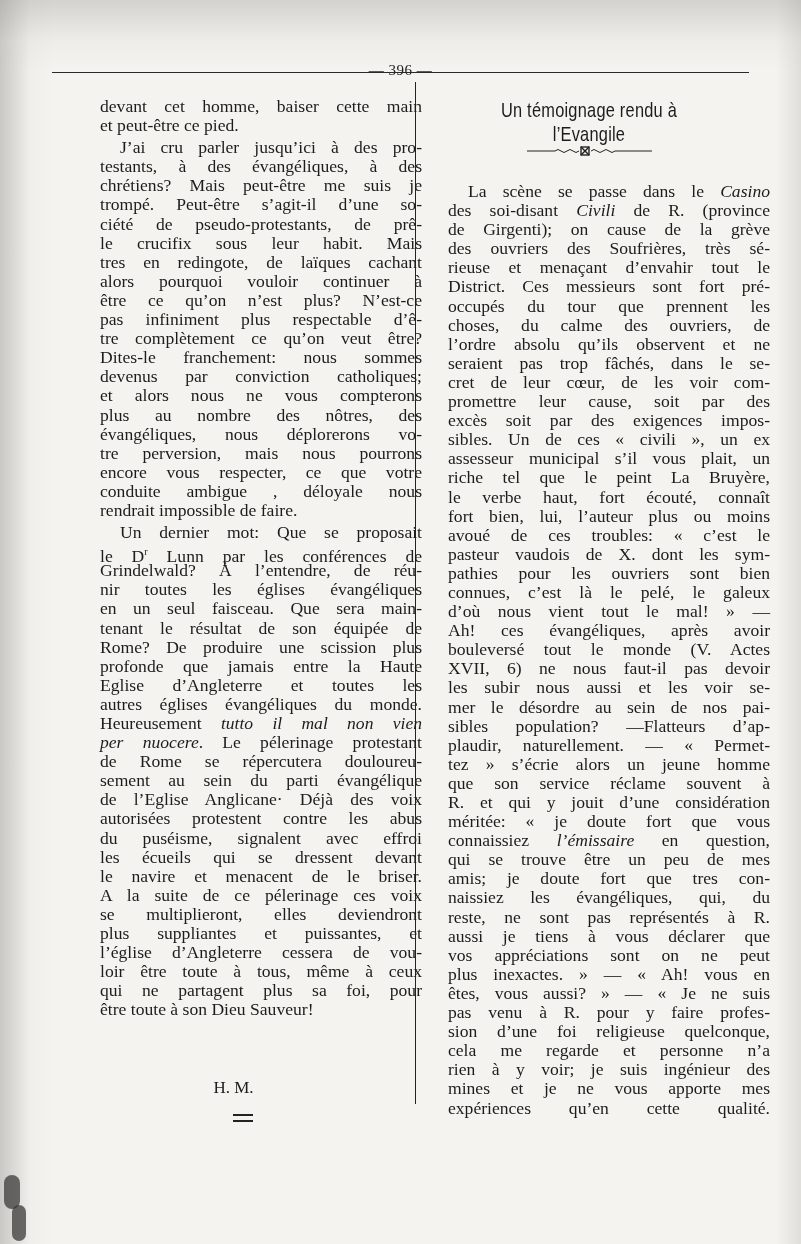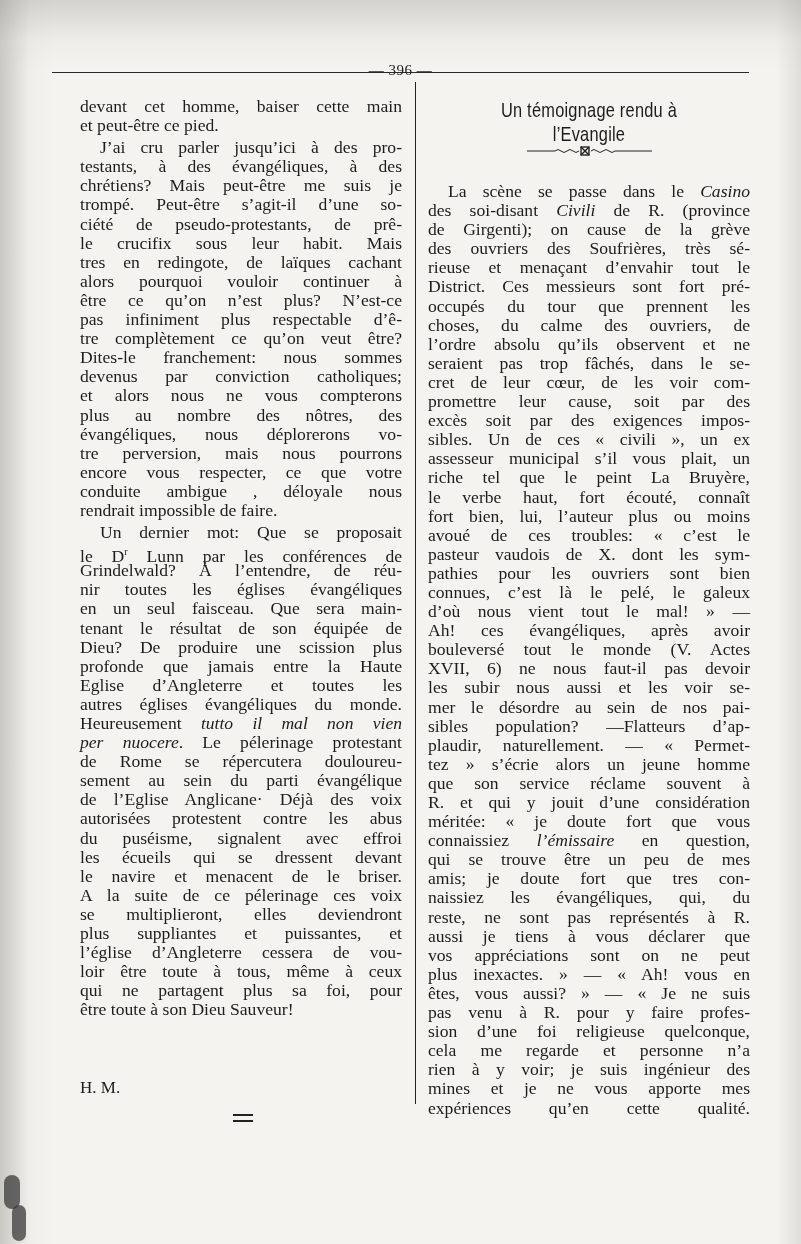--- a/index.html
+++ b/index.html
@@ -30,36 +30,36 @@
     position: absolute; top: 72px; left: 52px; width: 437px; height: 0;
     border-top: 1.5px solid #2a2a2a;
   }
   .top-rule.r { left: 52px; width: 697px; }
   .col-divider {
     position: absolute; left: 415px; top: 82px; width: 0; height: 1022px;
     border-left: 1.6px solid #222;
   }
   .col {
     position: absolute; top: 97px;
-    font-size: 17.6px; line-height: 19.1px;
+    font-size: 17.6px; line-height: 19.1px; margin-left: 20px;
   }
   .col.left { left: 80px; width: 322px; }
   .col.right { left: 428px; width: 322px; }
   .line {
     display: block; white-space: nowrap;
     text-align: justify; text-align-last: justify;
     height: 19.1px;
   }
   .line.last { text-align-last: left; }
   .line.indent { padding-left: 20px; }
   .line.para-gap { margin-top: 3px; }
   .italic { font-style: italic; }
   .signature {
     position: absolute; top: 1078px; left: 80px; width: 307px;
-    text-align: left; font-size: 17px;
+    text-align: center; font-size: 17px;
   }
   .end-mark {
     position: absolute; top: 1110px; left: 233px; width: 20px;
     font-size: 20px; text-align: center; line-height: 20px;
   }
   .end-mark .bar { display:block; height: 2px; background:#222; margin: 4px 0; }
   .article-title {
     position: absolute; top: 98px; left: 428px; width: 322px;
     text-align: center;
     font-family: "Liberation Sans Narrow", "Liberation Sans", "DejaVu Sans Condensed", sans-serif;
@@ -105,21 +105,21 @@
   <span class="line">tre perversion, mais nous pourrons</span>
   <span class="line">encore vous respecter, ce que votre</span>
   <span class="line">conduite ambigue , déloyale nous</span>
   <span class="line last">rendrait impossible de faire.</span>
   <span class="line indent para-gap">Un dernier mot: Que se proposait</span>
   <span class="line">le D<sup style="font-size:10px;">r</sup> Lunn par les conférences de</span>
   <span class="line">Grindelwald? À l’entendre, de réu-</span>
   <span class="line">nir toutes les églises évangéliques</span>
   <span class="line">en un seul faisceau. Que sera main-</span>
   <span class="line">tenant le résultat de son équipée de</span>
-  <span class="line">Dieu? De produire une scission plus</span>
+  <span class="line">Rome? De produire une scission plus</span>
   <span class="line">profonde que jamais entre la Haute</span>
   <span class="line">Eglise d’Angleterre et toutes les</span>
   <span class="line">autres églises évangéliques du monde.</span>
   <span class="line"><span>Heureusement </span><span class="italic">tutto il mal non vien</span></span>
   <span class="line"><span class="italic">per nuocere</span><span>. Le pélerinage protestant</span></span>
   <span class="line">de Rome se répercutera douloureu-</span>
   <span class="line">sement au sein du parti évangélique</span>
   <span class="line">de l’Eglise Anglicane· Déjà des voix</span>
   <span class="line">autorisées protestent contre les abus</span>
   <span class="line">du puséisme, signalent avec effroi</span>

